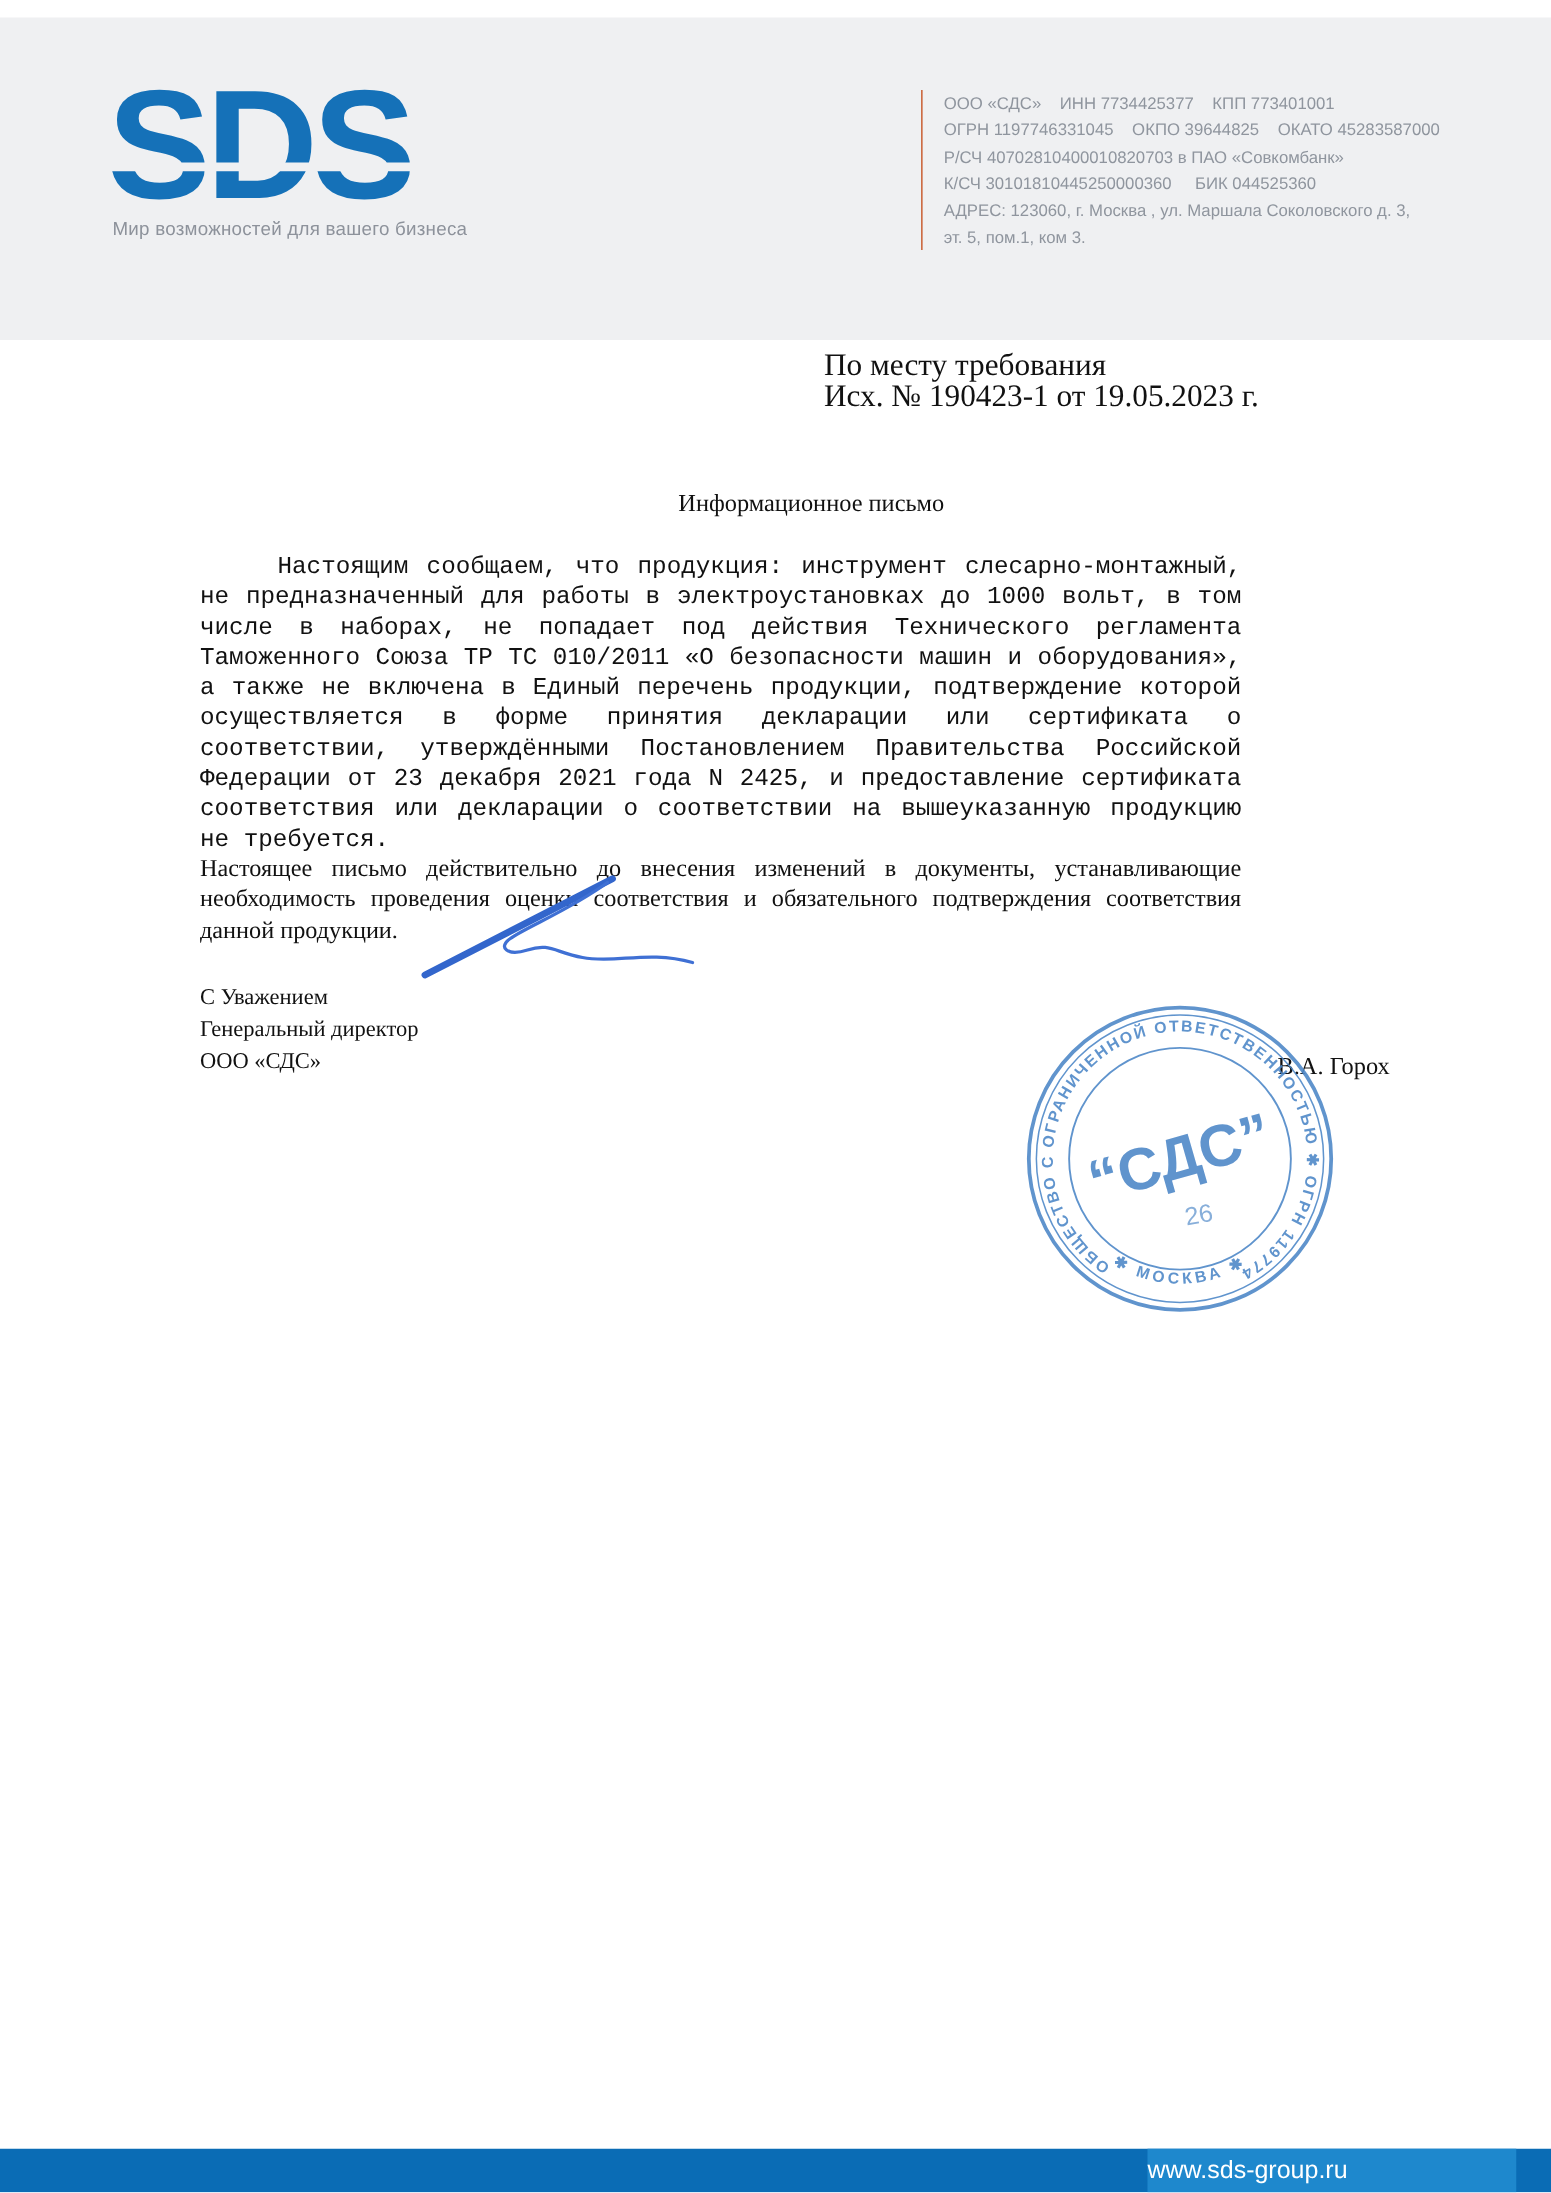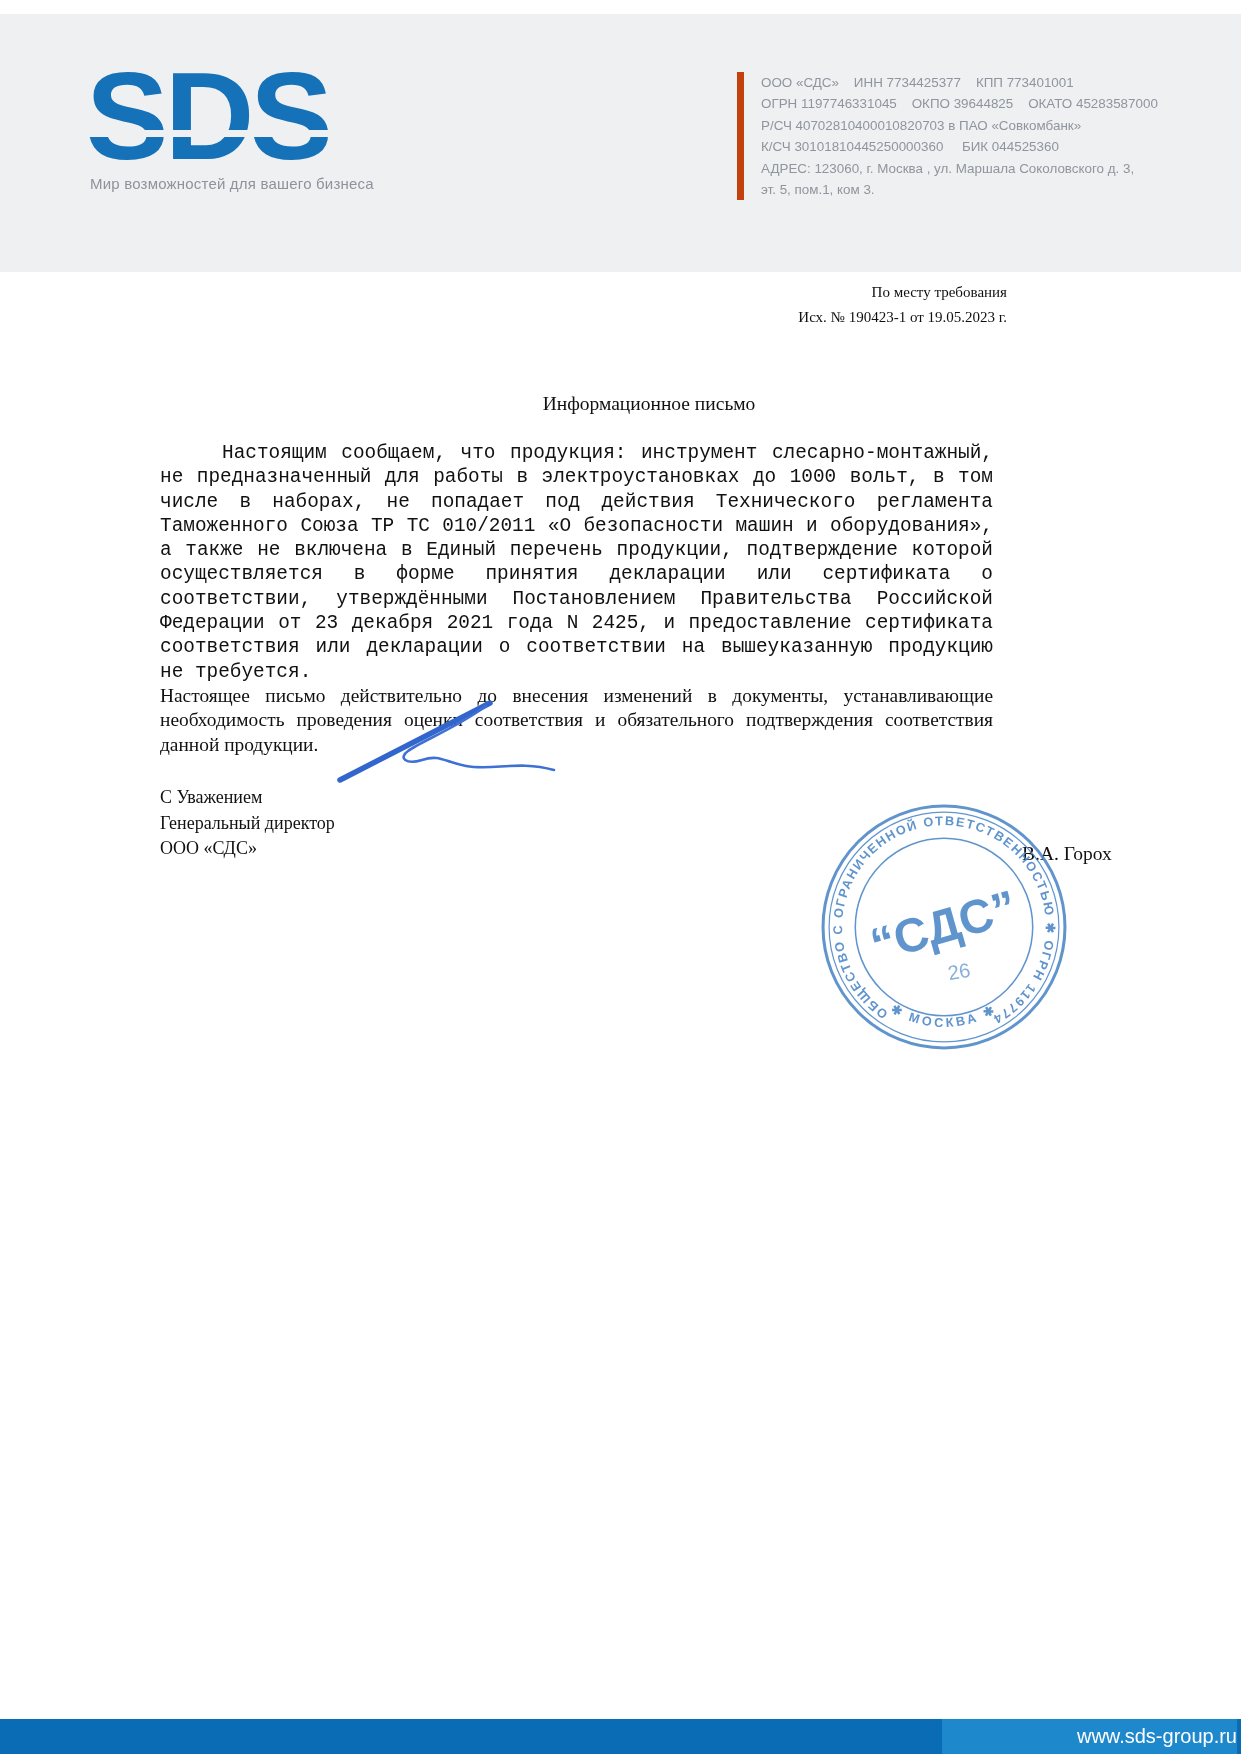--- a/index.html
+++ b/index.html
@@ -42,35 +42,35 @@
     position: absolute;
     left: 90px; top: 161px;
     font-family: "Liberation Sans", sans-serif;
     font-size: 15px;
     color: #8d929b;
     letter-spacing: 0.2px;
   }
   .company-info {
     position: absolute;
     left: 737px; top: 58px;
-    border-left: 7px solid #c2410c;
+    border-left: 1px solid #c2410c;
     padding-left: 17px;
     font-family: "Liberation Sans", sans-serif;
     font-size: 13.4px;
     line-height: 21.4px;
     color: #8f959e;
   }
   .company-line { white-space: pre; }
 
   
   .ref-block {
     position: absolute;
     right: 234px; top: 280px;
-    text-align: right;
-    font-size: 15px;
+    text-align: left;
+    font-size: 25px;
     line-height: 25px;
     color: #111;
   }
   .letter-title {
     position: absolute;
     left: 160px; top: 393px;
     width: 978px;
     text-align: center;
     font-size: 19.5px;
     color: #111;
@@ -147,22 +147,21 @@
     width: 1241px; height: 35px;
     background: #0a6cb5;
   }
   .footer-accent {
     position: absolute;
     left: 918px; top: 0;
     width: 295px; height: 35px;
     background: #1e88cd;
     display: flex;
     align-items: center;
-    justify-content: flex-end;
-    margin-left: 24px;
+    justify-content: flex-start;
   }
   .footer-url {
     font-family: "Liberation Sans", sans-serif;
     font-size: 20px;
     color: #ffffff;
   }
 </style>
 </head>
 <body>
 

